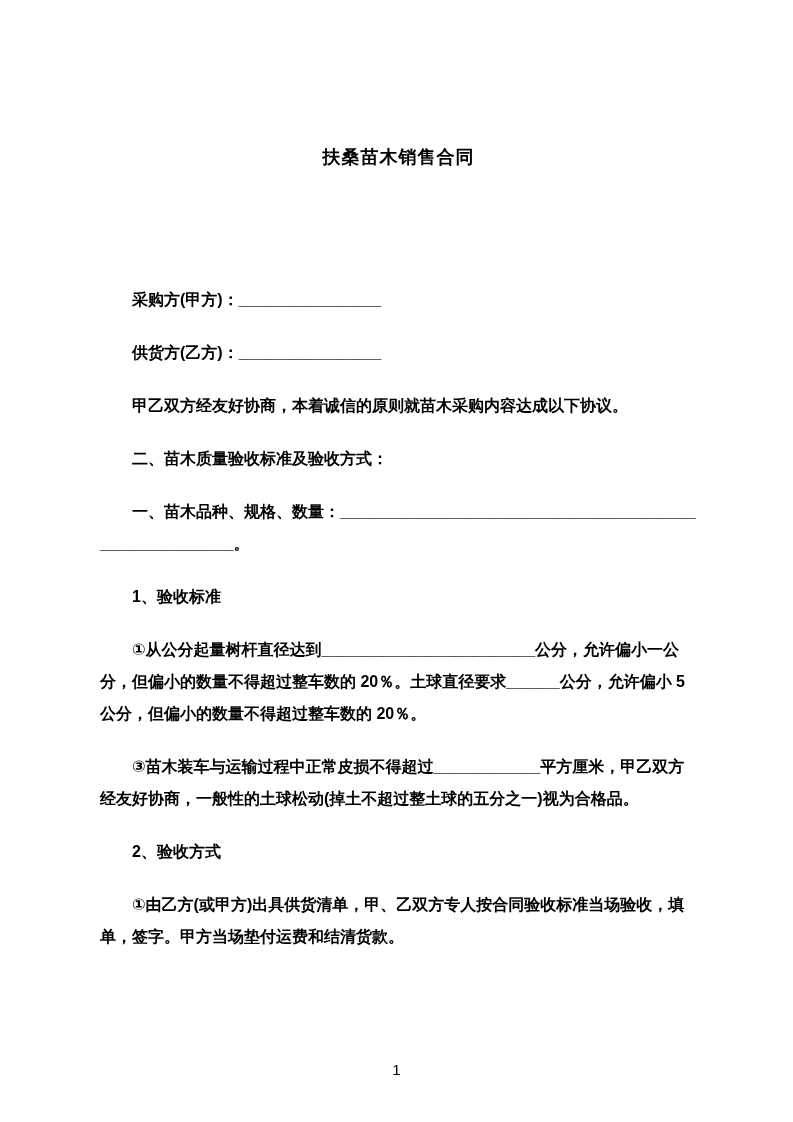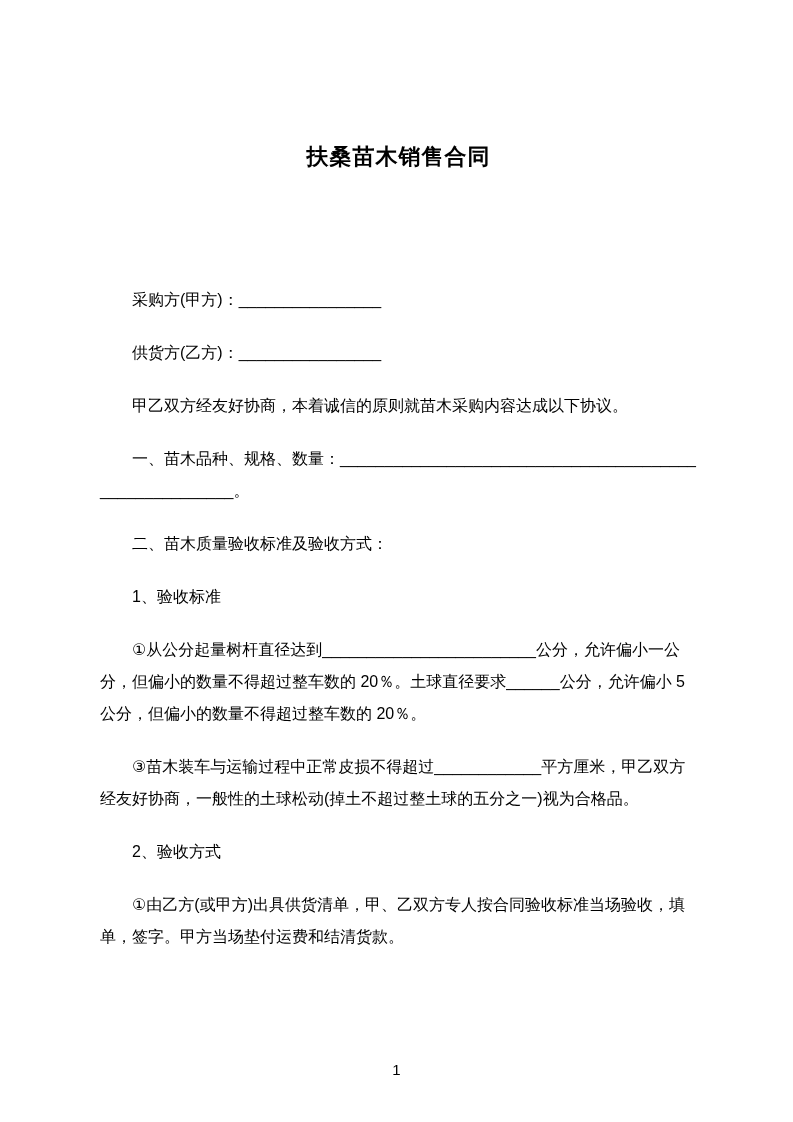--- a/index.html
+++ b/index.html
@@ -14,31 +14,31 @@
     margin: 0 auto;
     background: #ffffff;
     box-sizing: border-box;
     padding: 142px 96px 0 100px;
     font-family: "Liberation Sans", "DejaVu Sans", sans-serif;
     color: #000000;
     overflow: hidden;
   }
   .title {
     margin: 0 0 112px 0;
-    font-size: 22px;
+    font-size: 18px;
     line-height: 30px;
     font-weight: bold;
     text-align: center;
     letter-spacing: 1px;
   }
   .para {
     margin: 12px 0 21px 0;
     font-size: 16px;
     line-height: 32px;
-    font-weight: normal;
+    font-weight: bold;
     text-indent: 2em;
     word-break: break-all;
     overflow-wrap: break-word;
   }
   .page-number {
     position: absolute;
     left: 0;
     right: 0;
     bottom: 44px;
     text-align: center;
@@ -53,23 +53,23 @@
 <div class="page">
 
   <h1 class="title">扶桑苗木销售合同</h1>
 
   <p class="para">采购方(甲方)：________________</p>
 
   <p class="para">供货方(乙方)：________________</p>
 
   <p class="para">甲乙双方经友好协商，本着诚信的原则就苗木采购内容达成以下协议。</p>
 
+  <p class="para">二、苗木质量验收标准及验收方式：</p>
+
   <p class="para">一、苗木品种、规格、数量：_______________________________________________________。</p>
-
-  <p class="para">二、苗木质量验收标准及验收方式：</p>
 
   <p class="para">1、验收标准</p>
 
   <p class="para">①从公分起量树杆直径达到________________________公分，允许偏小一公分，但偏小的数量不得超过整车数的 20％。土球直径要求______公分，允许偏小 5 公分，但偏小的数量不得超过整车数的 20％。</p>
 
 
   <p class="para">③苗木装车与运输过程中正常皮损不得超过____________平方厘米，甲乙双方经友好协商，一般性的土球松动(掉土不超过整土球的五分之一)视为合格品。</p>
 
   <p class="para">2、验收方式</p>
 

